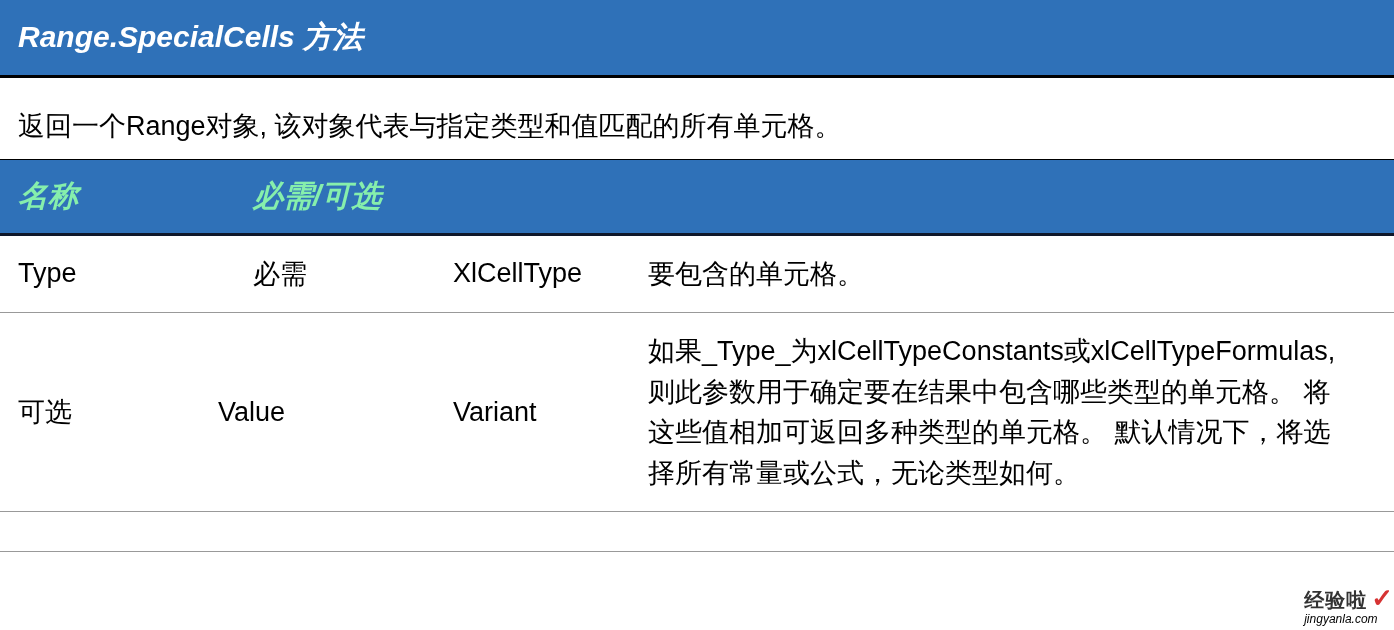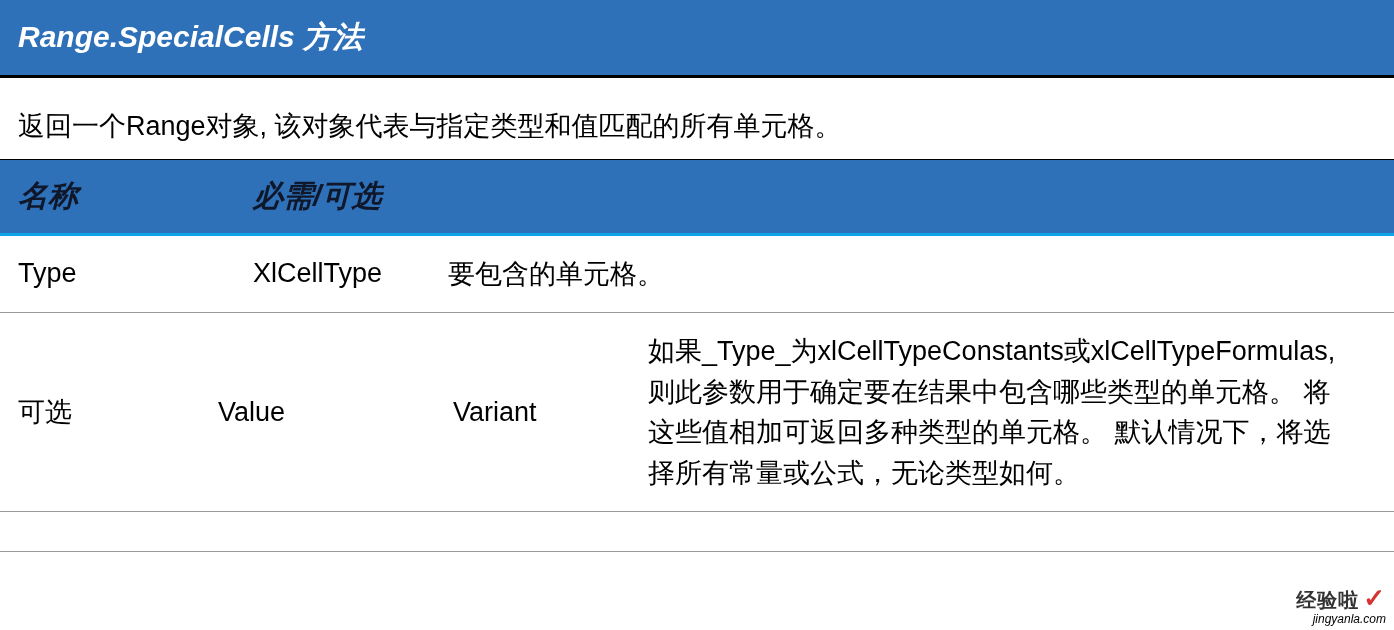--- a/index.html
+++ b/index.html
@@ -25,28 +25,28 @@
       border-bottom: 3px solid #000000;
     }
     .description {
       padding: 28px 18px 12px 18px;
       font-size: 27px;
       color: #000000;
       line-height: 1.5;
     }
     .header-row {
       background: #2f71b8;
-      color: #0f172a;
+      color: #86efac;
       font-size: 30px;
       font-weight: bold;
       font-style: italic;
       display: flex;
       padding: 16px 0 16px 18px;
       border-top: 1px solid #000;
-      border-bottom: 3px solid #0ea5e9;
+      border-bottom: 3px solid #0f172a;
     }
     .col-name { width: 235px; }
     .col-req { width: 200px; }
     .col-type { width: 195px; }
     .col-desc { flex: 1; }
     .table-body {
       width: 100%;
     }
     .data-row {
       display: flex;
@@ -58,22 +58,21 @@
     .cell {
       padding: 18px 10px 18px 18px;
     }
     .cell-name { width: 235px; }
     .cell-req { width: 200px; }
     .cell-type { width: 195px; }
     .cell-desc { flex: 1; padding-right: 42px; line-height: 1.5; }
     .watermark {
       position: absolute;
       bottom: 4px;
-      right: 8px;
-      text-align: right;
+      right: 0;
     }
     .watermark-top {
       font-size: 20px;
       font-weight: bold;
       color: #333;
       letter-spacing: 1px;
     }
     .watermark-check {
       color: #d63333;
       font-size: 26px;
@@ -99,20 +98,21 @@
 </div>
 
 <div class="header-row">
   <div class="col-name">名称</div>
   <div class="col-req">必需/可选</div>
 </div>
 
 <div class="table-body">
   <div class="data-row">
     <div class="cell cell-name">Type</div>
+    <div class="cell cell-req">必需</div>
     <div class="cell cell-type">XlCellType</div>
     <div class="cell cell-desc">要包含的单元格。</div>
   </div>
   <div class="data-row">
     <div class="cell cell-req">可选</div>
     <div class="cell cell-name">Value</div>
     <div class="cell cell-type">Variant</div>
     <div class="cell cell-desc">如果_Type_为xlCellTypeConstants或xlCellTypeFormulas, 则此参数用于确定要在结果中包含哪些类型的单元格。 将这些值相加可返回多种类型的单元格。 默认情况下，将选择所有常量或公式，无论类型如何。</div>
   </div>
   <div class="data-row" style="height:40px;">

